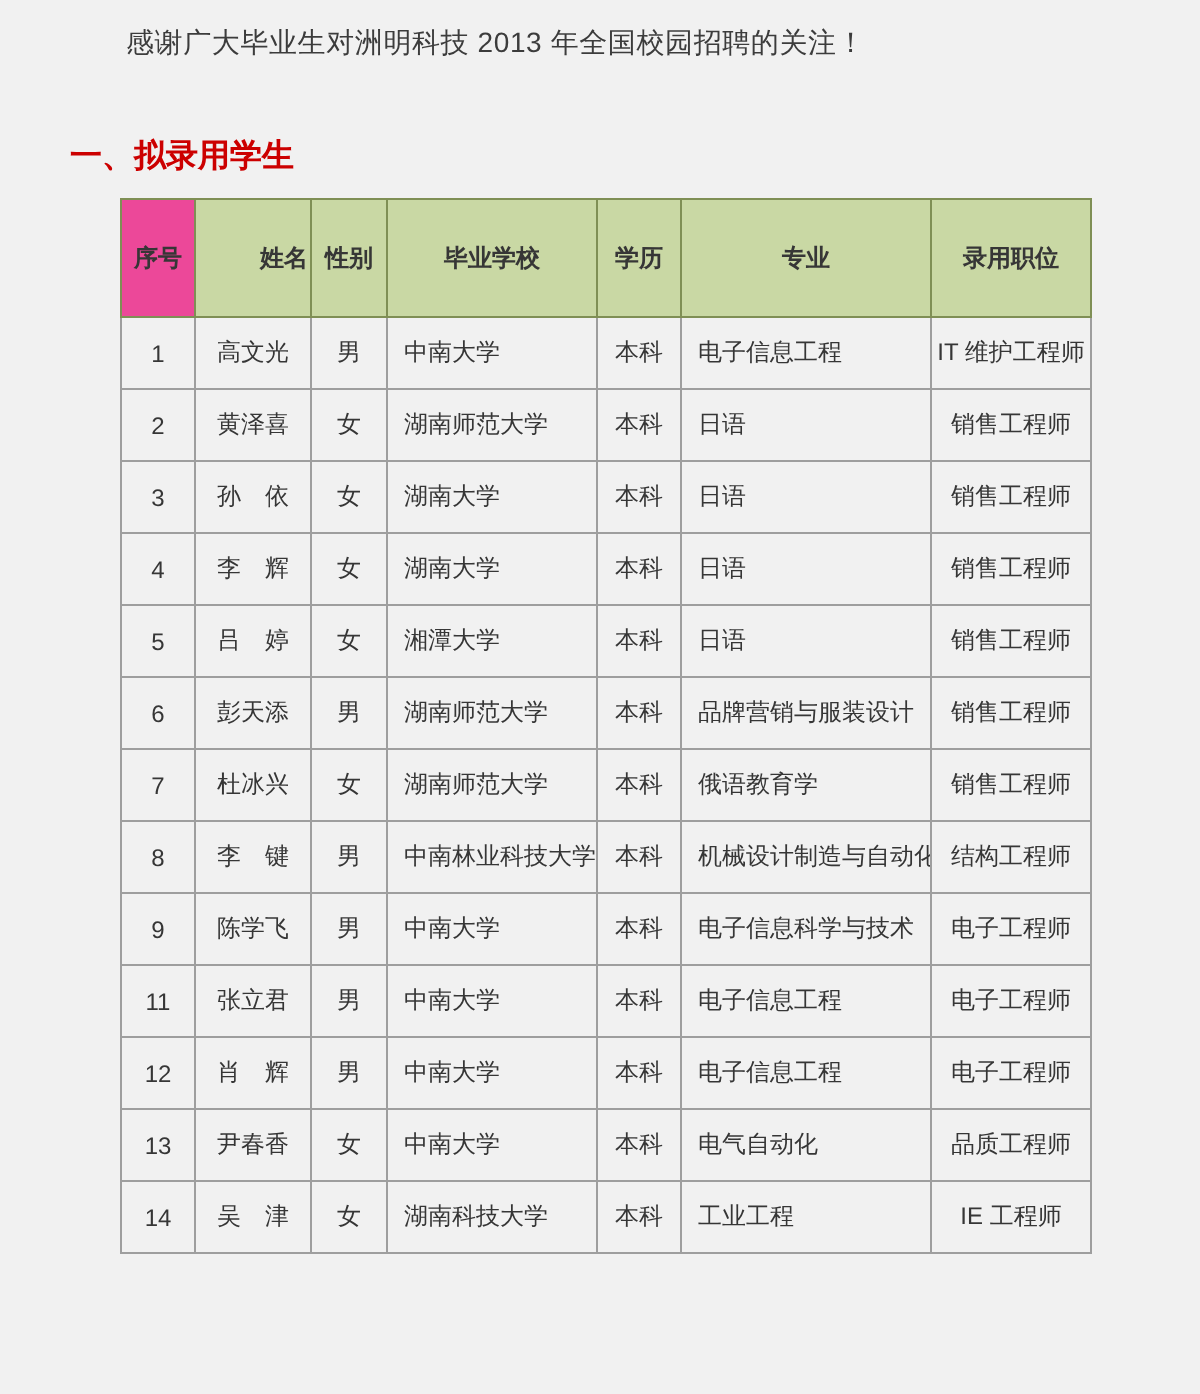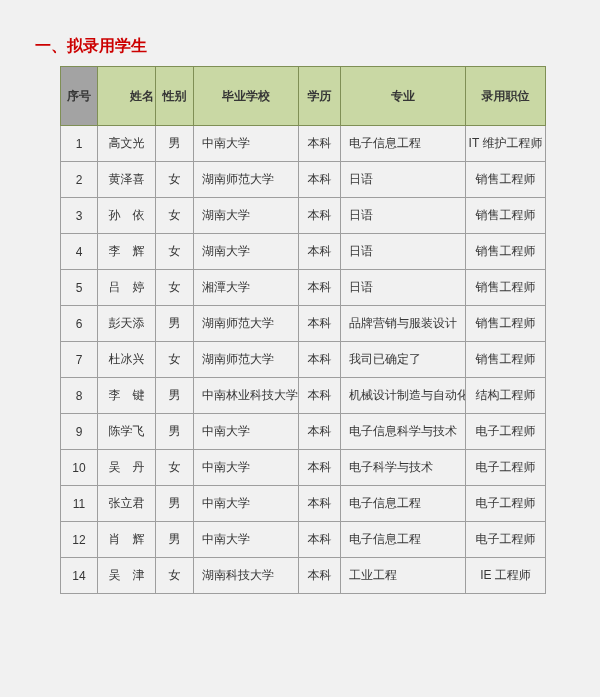--- a/index.html
+++ b/index.html
@@ -55,37 +55,38 @@
   }
   td.c { text-align: center; }
   td.l { text-align: left; padding-left: 8px; }
 </style>
 </head>
 <body>
 
 <div class="page">
   <div class="content">
 
+    <p class="para"><span>感谢广大毕业生对洲明科技 2013 年全国校园招聘的关注！</span></p>
 
 
     <h2 class="section-heading" id="section-heading" style="color: rgb(204, 0, 0);">一、拟录用学生</h2>
 
     <table class="roster">
       <colgroup>
         <col style="width:37px">
           <col style="width:58px">
           <col style="width:38px">
         <col style="width:105px">
           <col style="width:42px">
           <col style="width:125px">
         <col style="width:80px">
       </colgroup>
       <thead>
         <tr id="header-row">
-            <th style="background: #a3a3a3; border: 1px solid rgb(127, 143, 85);">序号</th>
+            <th style="background: #ec4899; border: 1px solid rgb(127, 143, 85);">序号</th>
             <th style="background: rgb(201, 216, 164); border: 1px solid rgb(127, 143, 85); text-align: right;">姓名</th>
             <th style="background: rgb(201, 216, 164); border: 1px solid rgb(127, 143, 85);">性别</th>
             <th style="background: rgb(201, 216, 164); border: 1px solid rgb(127, 143, 85);">毕业学校</th>
             <th style="background: rgb(201, 216, 164); border: 1px solid rgb(127, 143, 85);">学历</th>
             <th style="background: rgb(201, 216, 164); border: 1px solid rgb(127, 143, 85);">专业</th>
             <th style="background: rgb(201, 216, 164); border: 1px solid rgb(127, 143, 85);">录用职位</th>
           </tr>
       </thead>
       <tbody id="table-body">
           <tr>
@@ -141,21 +142,21 @@
             <td class="c" style="border: 1px solid rgb(158, 158, 158);">本科</td>
             <td class="l" style="border: 1px solid rgb(158, 158, 158);">品牌营销与服装设计</td>
             <td class="c" style="border: 1px solid rgb(158, 158, 158);">销售工程师</td>
           </tr>
           <tr>
             <td class="c" style="border: 1px solid rgb(158, 158, 158);">7</td>
             <td class="c" style="border: 1px solid rgb(158, 158, 158);">杜冰兴</td>
             <td class="c" style="border: 1px solid rgb(158, 158, 158);">女</td>
             <td class="l" style="border: 1px solid rgb(158, 158, 158);">湖南师范大学</td>
             <td class="c" style="border: 1px solid rgb(158, 158, 158);">本科</td>
-            <td class="l" style="border: 1px solid rgb(158, 158, 158);">我司已确定了</td>
+            <td class="l" style="border: 1px solid rgb(158, 158, 158);">俄语教育学</td>
             <td class="c" style="border: 1px solid rgb(158, 158, 158);">销售工程师</td>
           </tr>
           <tr>
             <td class="c" style="border: 1px solid rgb(158, 158, 158);">8</td>
             <td class="c" style="border: 1px solid rgb(158, 158, 158);">李　键</td>
             <td class="c" style="border: 1px solid rgb(158, 158, 158);">男</td>
             <td class="l" style="border: 1px solid rgb(158, 158, 158);">中南林业科技大学</td>
             <td class="c" style="border: 1px solid rgb(158, 158, 158);">本科</td>
             <td class="l" style="border: 1px solid rgb(158, 158, 158);">机械设计制造与自动化</td>
             <td class="c" style="border: 1px solid rgb(158, 158, 158);">结构工程师</td>
@@ -163,47 +164,47 @@
           <tr>
             <td class="c" style="border: 1px solid rgb(158, 158, 158);">9</td>
             <td class="c" style="border: 1px solid rgb(158, 158, 158);">陈学飞</td>
             <td class="c" style="border: 1px solid rgb(158, 158, 158);">男</td>
             <td class="l" style="border: 1px solid rgb(158, 158, 158);">中南大学</td>
             <td class="c" style="border: 1px solid rgb(158, 158, 158);">本科</td>
             <td class="l" style="border: 1px solid rgb(158, 158, 158);">电子信息科学与技术</td>
             <td class="c" style="border: 1px solid rgb(158, 158, 158);">电子工程师</td>
           </tr>
           <tr>
-            <td class="c" style="border: 1px solid rgb(158, 158, 158);">10</td>
-            <td class="c" style="border: 1px solid rgb(158, 158, 158);">吴　丹</td>
-            <td class="c" style="border: 1px solid rgb(158, 158, 158);">女</td>
-            <td class="l" style="border: 1px solid rgb(158, 158, 158);">中南大学</td>
-            <td class="c" style="border: 1px solid rgb(158, 158, 158);">本科</td>
-            <td class="l" style="border: 1px solid rgb(158, 158, 158);">电子科学与技术</td>
-            <td class="c" style="border: 1px solid rgb(158, 158, 158);">电子工程师</td>
-          </tr>
-          <tr>
             <td class="c" style="border: 1px solid rgb(158, 158, 158);">11</td>
             <td class="c" style="border: 1px solid rgb(158, 158, 158);">张立君</td>
             <td class="c" style="border: 1px solid rgb(158, 158, 158);">男</td>
             <td class="l" style="border: 1px solid rgb(158, 158, 158);">中南大学</td>
             <td class="c" style="border: 1px solid rgb(158, 158, 158);">本科</td>
             <td class="l" style="border: 1px solid rgb(158, 158, 158);">电子信息工程</td>
             <td class="c" style="border: 1px solid rgb(158, 158, 158);">电子工程师</td>
           </tr>
           <tr>
             <td class="c" style="border: 1px solid rgb(158, 158, 158); margin-top: 20px;">12</td>
             <td class="c" style="border: 1px solid rgb(158, 158, 158);">肖　辉</td>
             <td class="c" style="border: 1px solid rgb(158, 158, 158);">男</td>
             <td class="l" style="border: 1px solid rgb(158, 158, 158);">中南大学</td>
             <td class="c" style="border: 1px solid rgb(158, 158, 158);">本科</td>
             <td class="l" style="border: 1px solid rgb(158, 158, 158);">电子信息工程</td>
             <td class="c" style="border: 1px solid rgb(158, 158, 158);">电子工程师</td>
           </tr>
           <tr>
+            <td class="c" style="border: 1px solid rgb(158, 158, 158);">13</td>
+            <td class="c" style="border: 1px solid rgb(158, 158, 158);">尹春香</td>
+            <td class="c" style="border: 1px solid rgb(158, 158, 158);">女</td>
+            <td class="l" style="border: 1px solid rgb(158, 158, 158);">中南大学</td>
+            <td class="c" style="border: 1px solid rgb(158, 158, 158);">本科</td>
+            <td class="l" style="border: 1px solid rgb(158, 158, 158);">电气自动化</td>
+            <td class="c" style="border: 1px solid rgb(158, 158, 158);">品质工程师</td>
+          </tr>
+          <tr>
             <td class="c" style="border: 1px solid rgb(158, 158, 158);">14</td>
             <td class="c" style="border: 1px solid rgb(158, 158, 158);">吴　津</td>
             <td class="c" style="border: 1px solid rgb(158, 158, 158);">女</td>
             <td class="l" style="border: 1px solid rgb(158, 158, 158);">湖南科技大学</td>
             <td class="c" style="border: 1px solid rgb(158, 158, 158);">本科</td>
             <td class="l" style="border: 1px solid rgb(158, 158, 158);">工业工程</td>
             <td class="c" style="border: 1px solid rgb(158, 158, 158);">IE 工程师</td>
           </tr>
         </tbody>
     </table>

